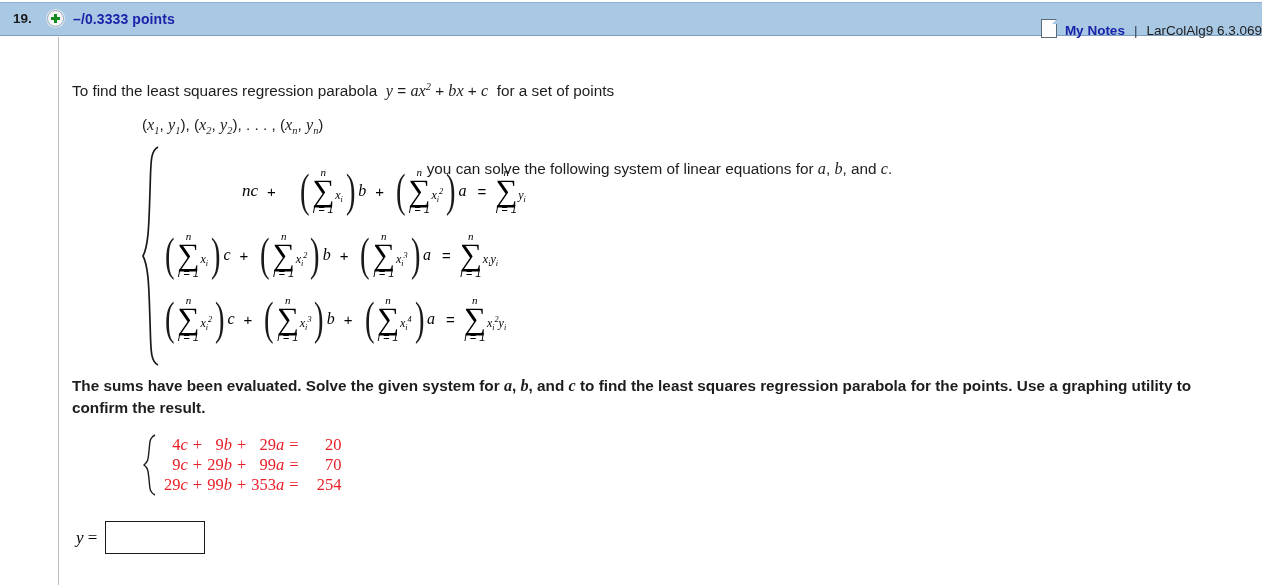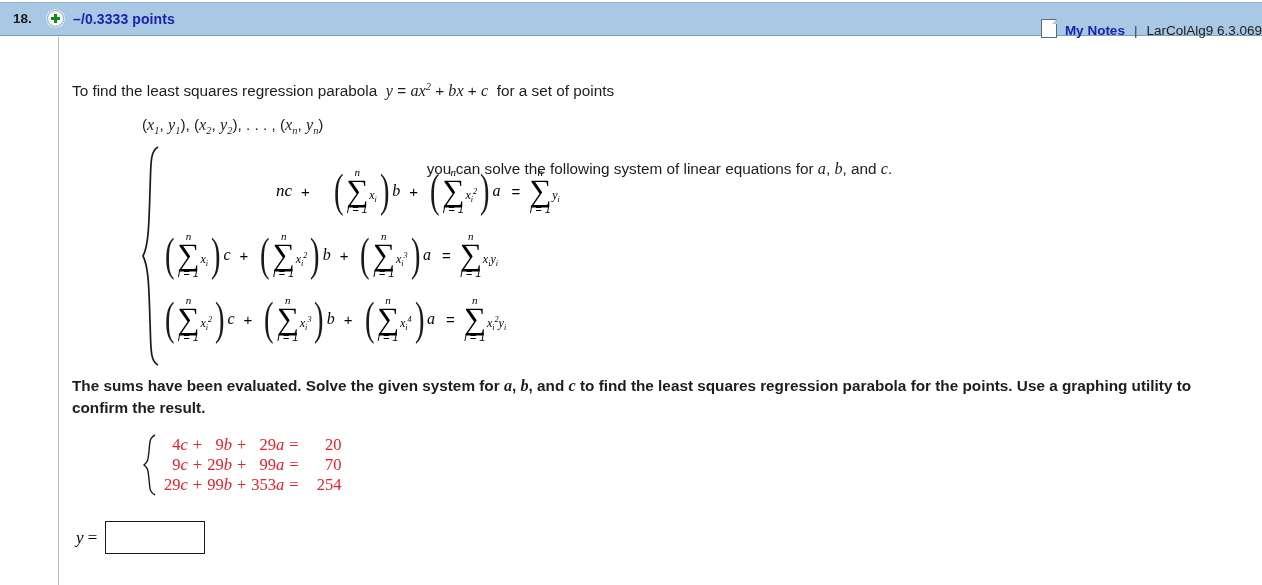--- a/index.html
+++ b/index.html
@@ -183,21 +183,21 @@
     font-family: "Liberation Serif", serif;
     font-size: 17px;
   }
   .eq-row.r1 { margin-top: 14px; }
   .eq-row.r2 { margin-top: 0px; }
   .eq-row.r3 { margin-top: 0px; }
 
   .term-nc {
     font-style: italic;
     font-size: 17px;
-    margin-left: 114px;
+    margin-left: 80px;
     text-align: center;
   }
   .op {
     margin: 0 9px;
     font-family: "Liberation Sans", sans-serif;
     font-size: 15px;
   }
   .op.eqs { margin: 0 9px 0 11px; }
 
   
@@ -315,21 +315,21 @@
     font-family: "Liberation Sans", sans-serif;
     font-size: 14px;
     padding: 2px 4px;
     outline: none;
   }
 </style>
 </head>
 <body>
 
 <div id="header-bar">
-  <span class="q-number">18.</span>
+  <span class="q-number">19.</span>
   <span class="plus-icon"></span>
   <span class="points-text">–/0.3333 points</span>
 
   <div class="header-right">
     <span class="note-icon"></span>
     <span class="my-notes">My Notes</span>
     <span class="pipe-sep">|</span>
     <span class="course-code">LarColAlg9 6.3.069</span>
   </div>
 </div>

